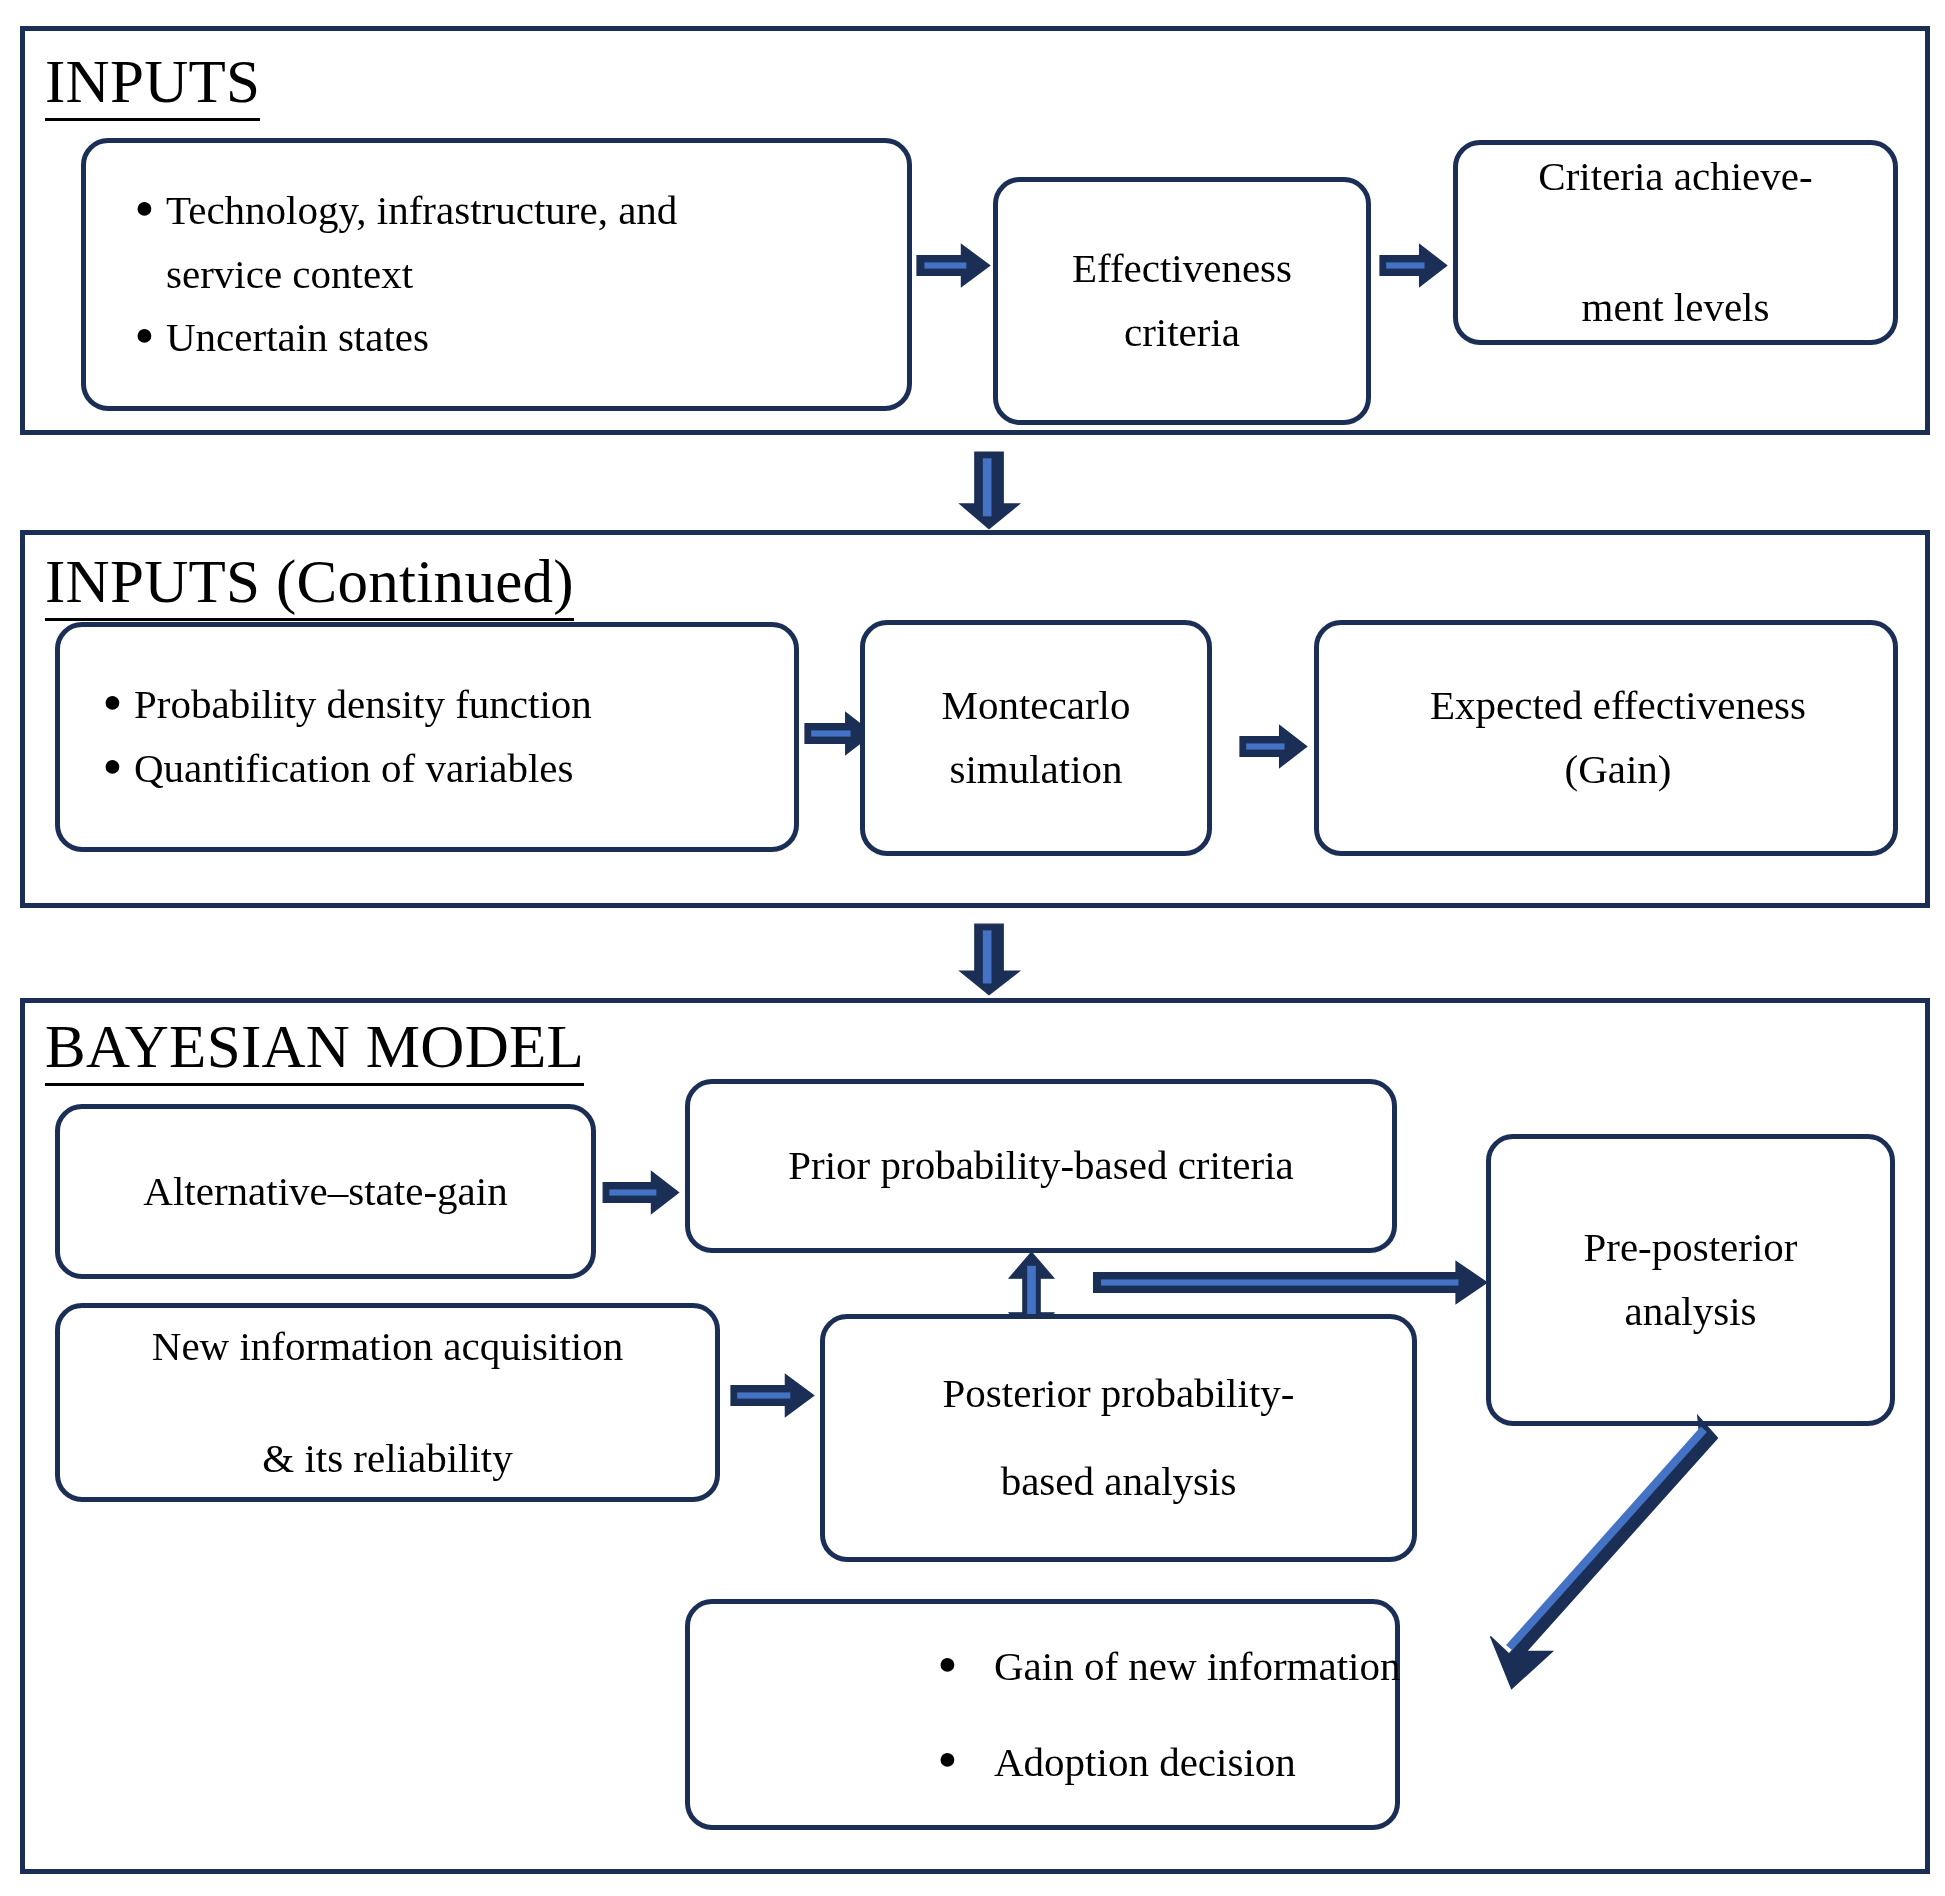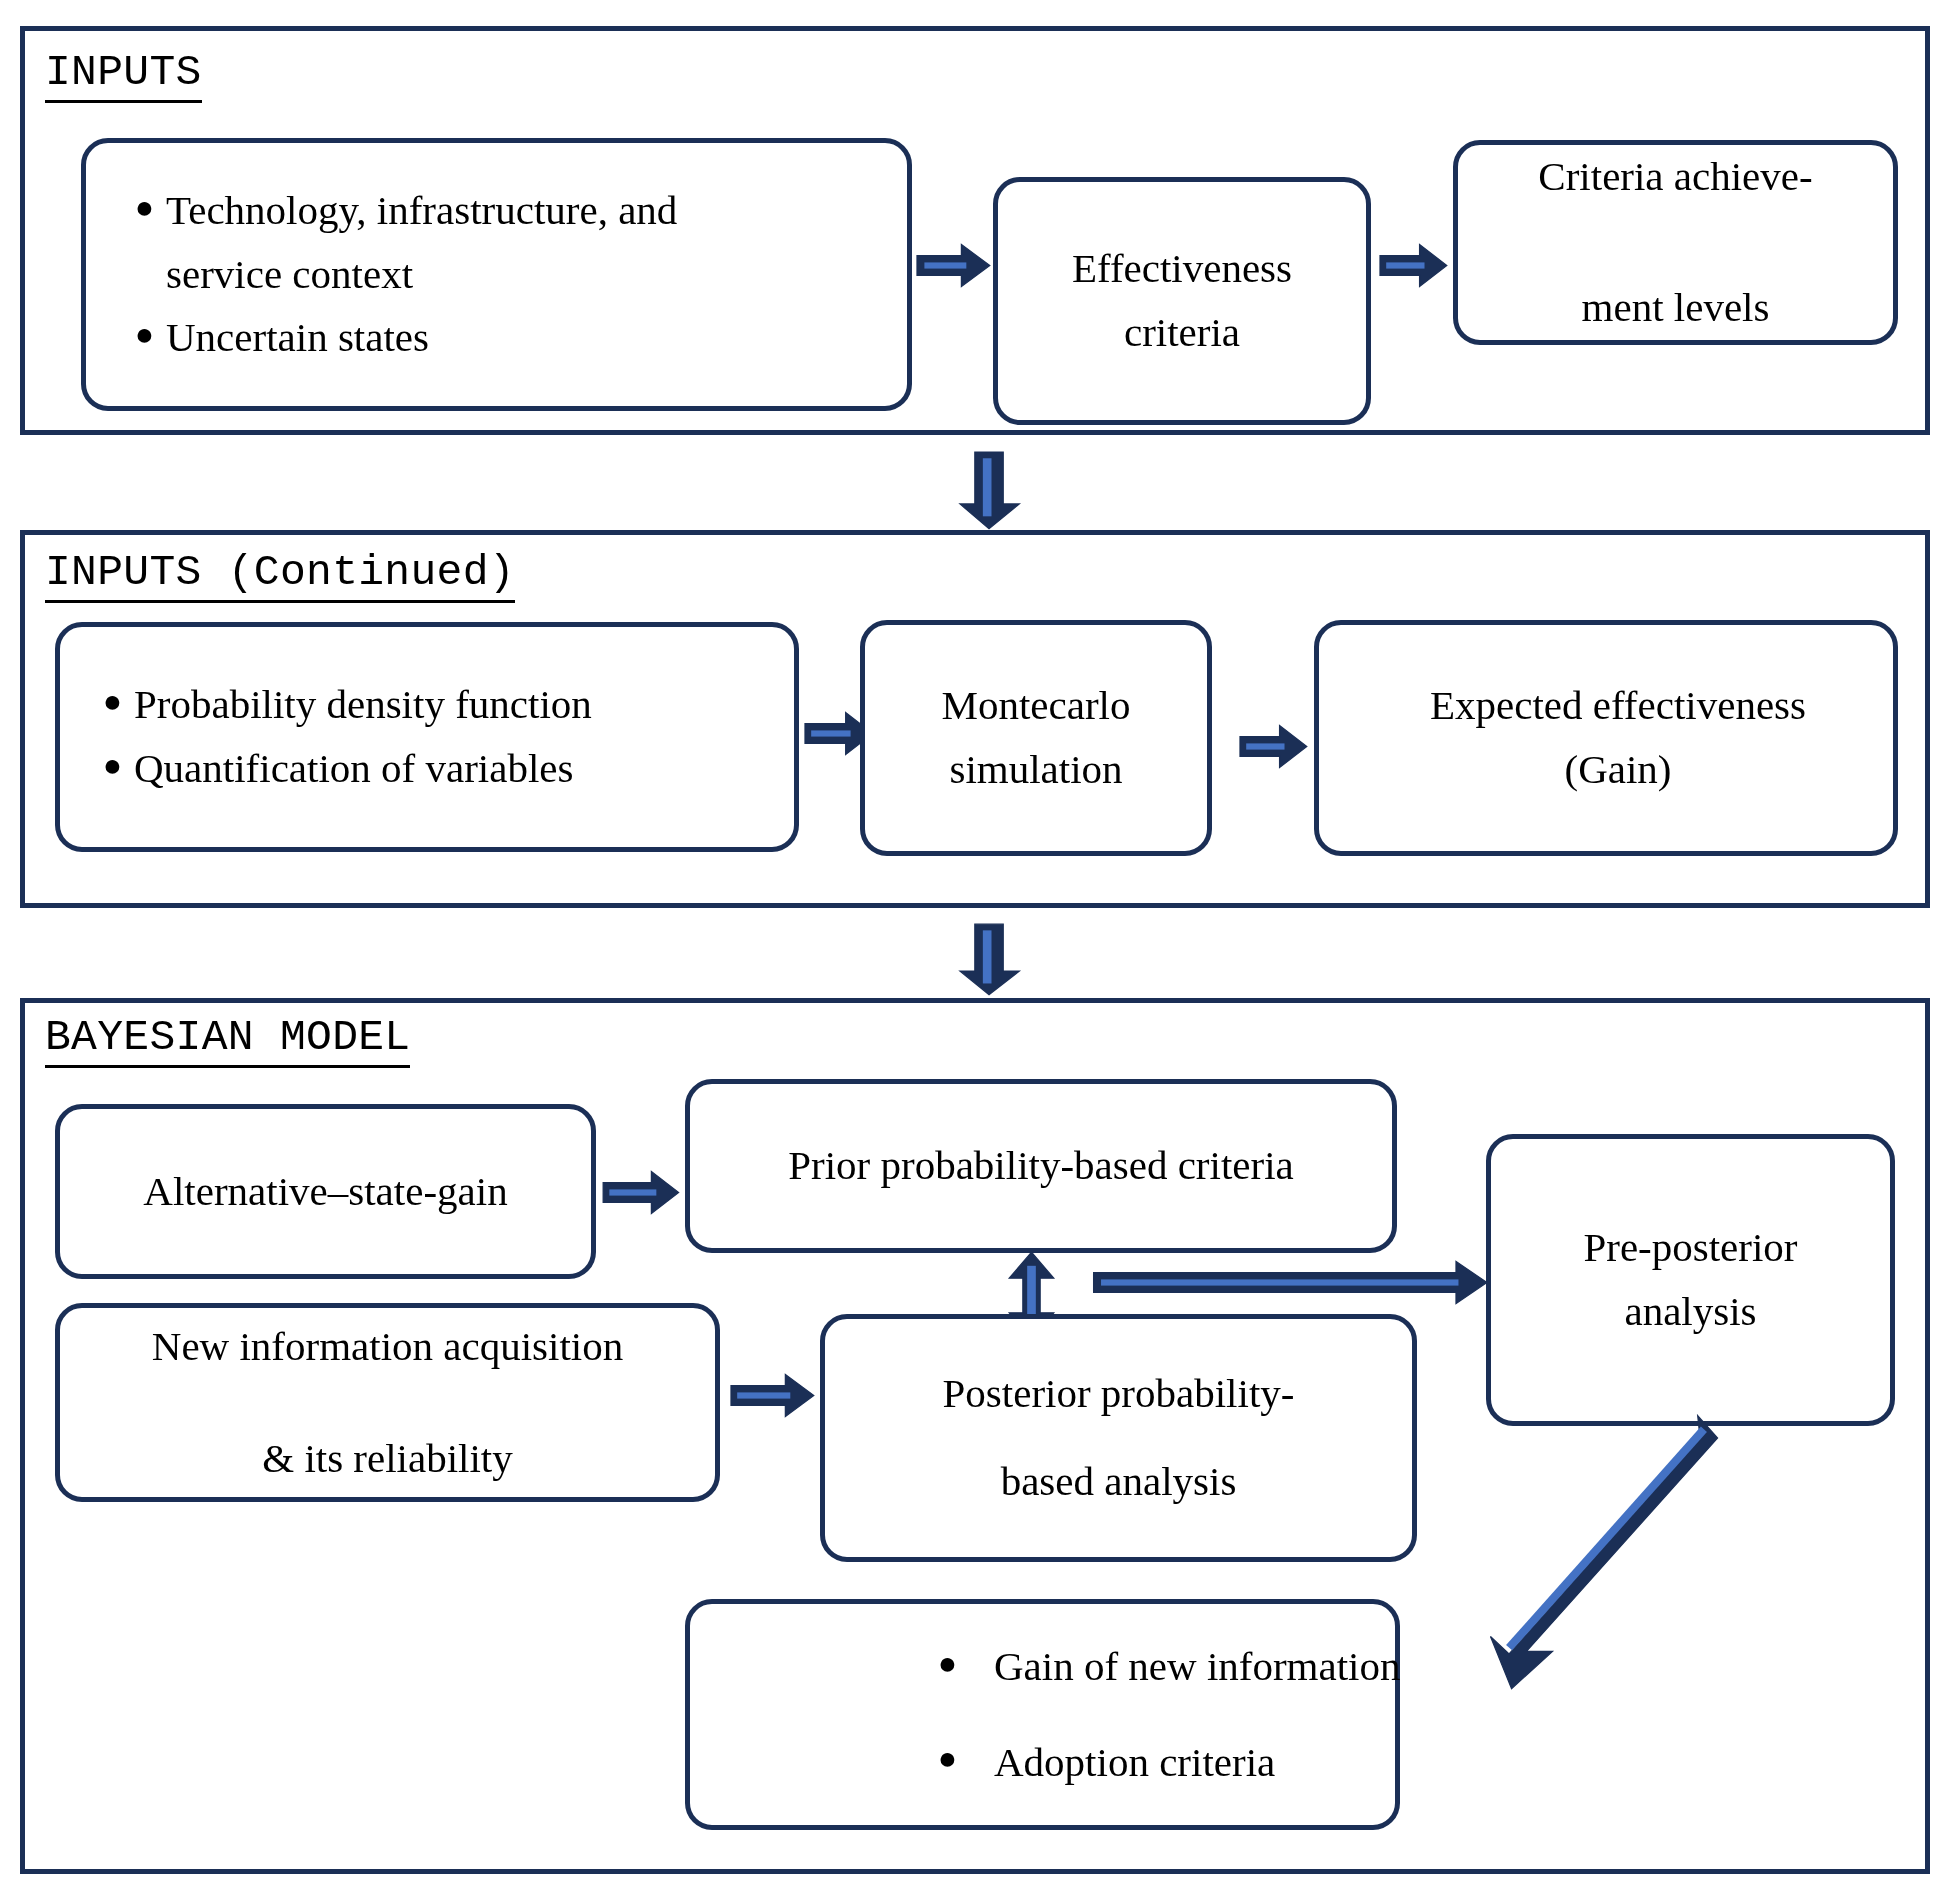--- a/index.html
+++ b/index.html
@@ -23,26 +23,25 @@
   .section-frame {
     position: absolute;
     border: 5.6px solid #1B2F56;
     background: #ffffff;
     box-sizing: border-box;
   }
 
   
   .section-title {
     position: absolute;
-    font-size: 43px;
+    font-size: 61px;
     line-height: 1;
     color: #000000;
     white-space: nowrap;
     letter-spacing: 0.3px;
-    font-family: Liberation Mono, monospace;
   }
   .section-title span.txt {
     border-bottom: 3.7px solid #000000;
     padding-bottom: 6.2px;
     display: inline-block;
   }
 
   
   .rbox {
     position: absolute;
@@ -264,18 +263,18 @@
 
   <div class="rbox bullets" style="left:685px; top:1599px; width:715px; height:231px; padding-left:236px;">
     <div class="bullet-row">
       <span class="bullet-dot">●</span>
       <span class="bullet-gap"></span>
       <span>Gain of new information</span>
     </div>
     <div class="bullet-row" style="margin-top:32px;">
       <span class="bullet-dot">●</span>
       <span class="bullet-gap"></span>
-      <span>Adoption criteria</span>
+      <span>Adoption decision</span>
     </div>
   </div>
 
 </div>
 
 
 </body></html>

